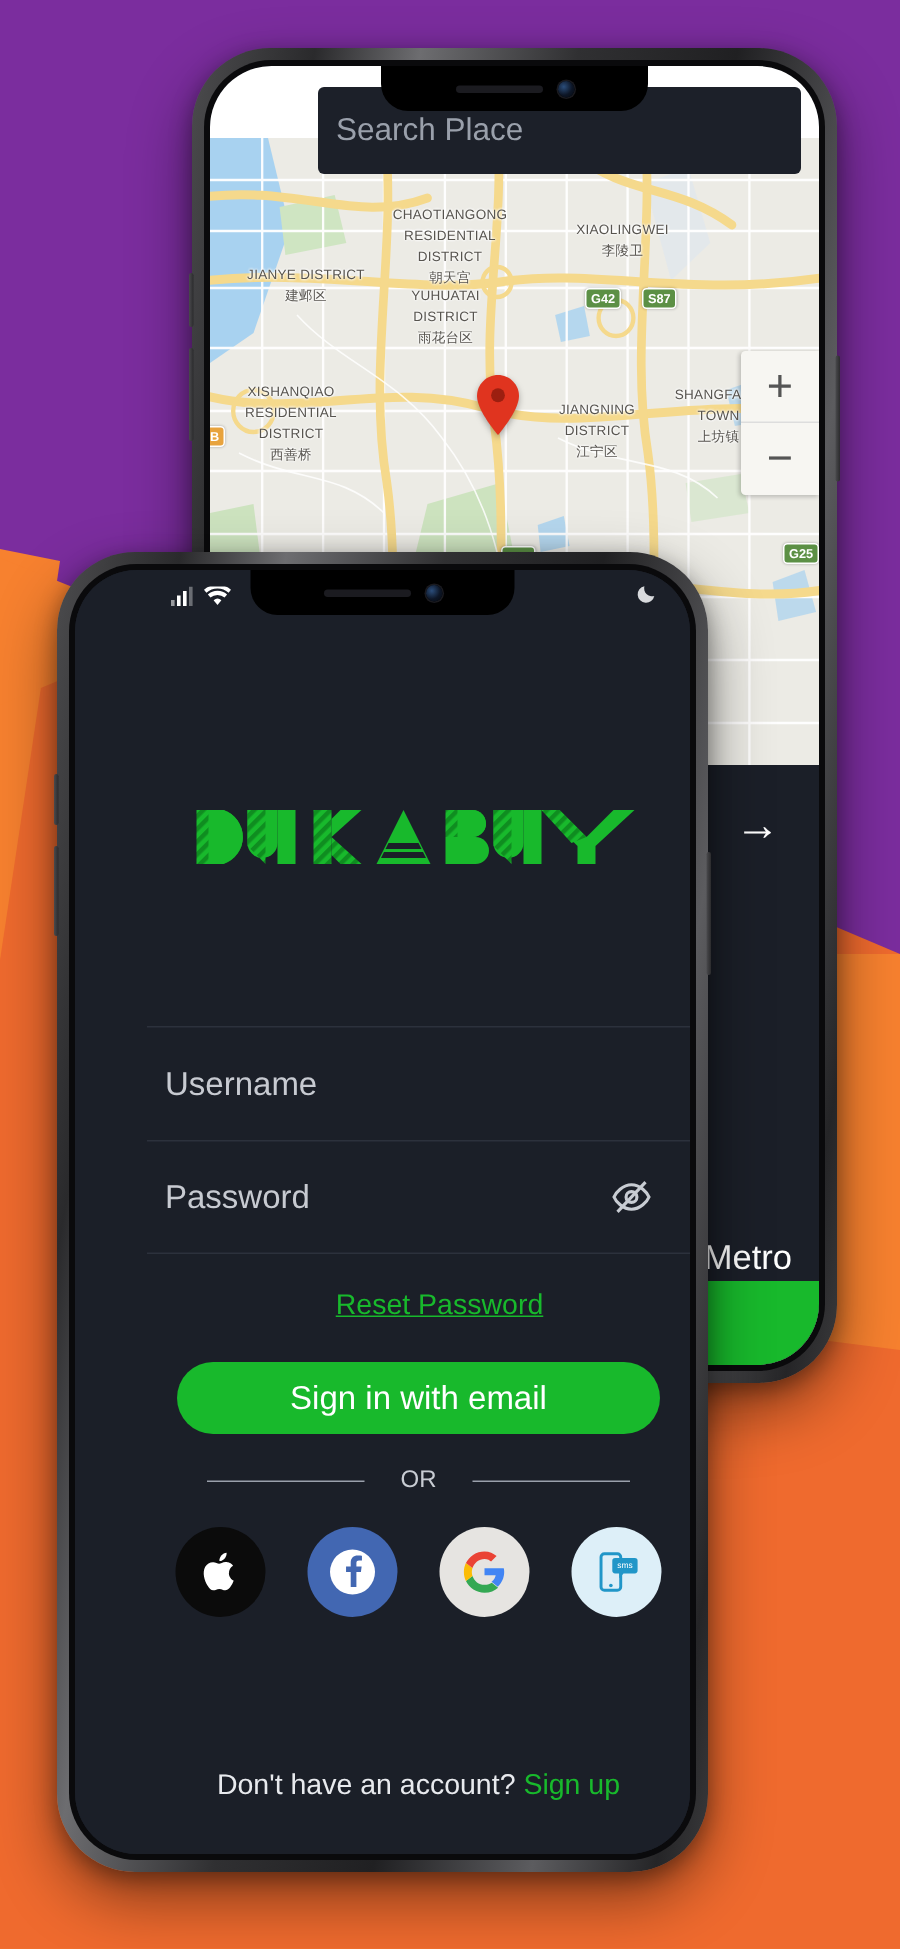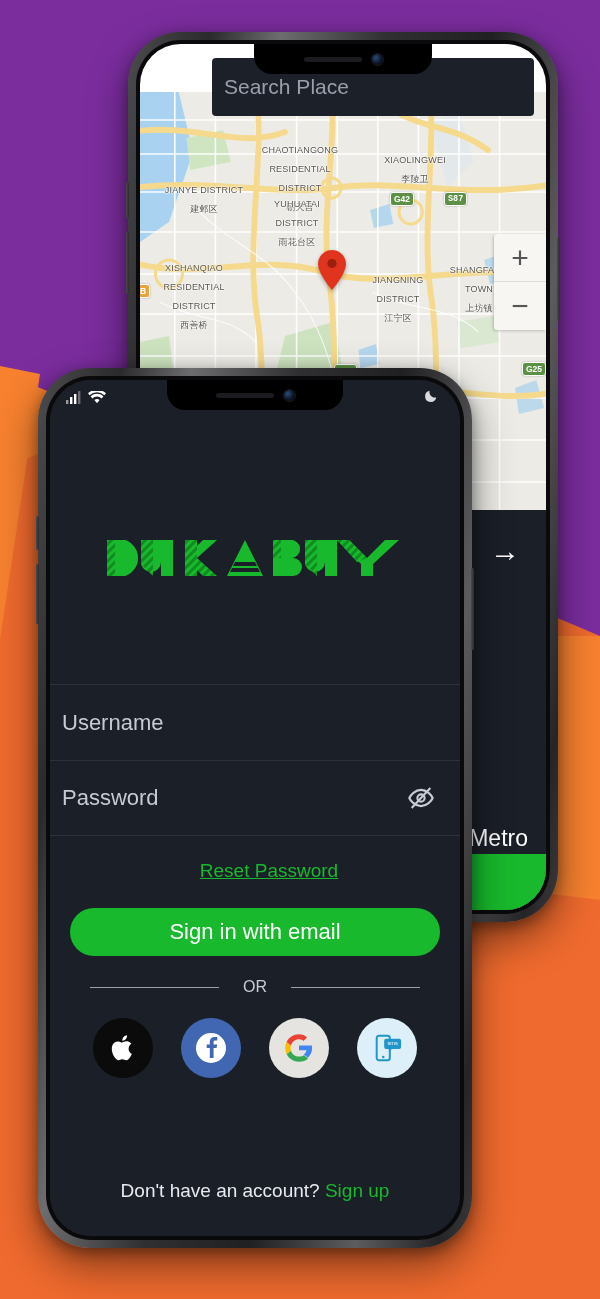--- a/index.html
+++ b/index.html
@@ -57,21 +57,21 @@
   .map-wrap { position:absolute; inset:0; background:#fff; }
   .map-canvas { position:absolute; left:0; right:0; top:48px; height:418px; overflow:hidden; background:#eceae4; }
   .searchbar {
     position:absolute; top:14px; left:72px; right:12px; height:58px;
     background:#1c2029; border-radius:4px; z-index:30;
     display:flex; align-items:center; padding-left:12px;
   }
   .searchbar span { color:#9aa0ab; font-size:21px; }
 
   .map-label {
-    position:absolute; color:#57544f; font-size:9px; line-height:19px;
+    position:absolute; color:#57544f; font-size:9px; line-height:14px;
     text-align:center; font-weight:400; letter-spacing:.2px; white-space:pre-line;
     text-shadow:0 0 2px #fff,0 0 2px #fff,0 0 2px #fff;
   }
   .shield {
     position:absolute; font-size:8.5px; color:#fff; font-weight:bold;
     background:#5c9045; border:1px solid #fff; border-radius:3px;
     padding:1px 3px; box-shadow:0 0 2px rgba(0,0,0,.3);
   }
   .shield.orange { background:#e8a33d; }
   .pin {
@@ -96,21 +96,21 @@
     position:absolute; left:0; right:0; bottom:0; height:56px; background:#18b92c;
     display:flex; align-items:center; justify-content:space-around; padding:0 22px;
   }
   .bottom-nav svg { stroke:#fff; fill:none; stroke-width:1.7; }
 
   
   #phone-front { left:38px; top:368px; width:434px; height:880px; z-index:3; }
   #phone-front .notch { width:176px; height:30px; }
 
   .login { position:absolute; inset:0; background:#1b1f28;
-    display:flex; flex-direction:column; }
+    display:flex; flex-direction:column;padding-left:48px; }
 
   .statusbar {
     height:34px; display:flex; align-items:center; justify-content:space-between;
     padding:0 20px 0 16px; color:#fff; flex:0 0 auto; position:relative; z-index:45;
   }
   .sb-left { display:flex; align-items:center; gap:7px; }
 
   .logo-wrap { flex:0 0 auto; margin-top:122px; display:flex; justify-content:center; }
   .logo { display:block; }
 
@@ -246,21 +246,21 @@
           <div class="map-label" style="left:212px;top:160px;width:92px;">
             <span>JIANGNING
 DISTRICT</span><br><span class="cn">江宁区</span>
           </div>
           <div class="map-label" style="left:296px;top:150px;width:86px;">
             <span>SHANGFANG
 TOWN</span><br><span class="cn">上坊镇</span>
           </div>
 
           <div class="shield" style="left:250px;top:100px;">G42</div>
-          <div class="shield" style="left:304px;top:100px;font-family:Liberation Mono, monospace;">S87</div>
+          <div class="shield" style="left:288px;top:100px;">S87</div>
           <div class="shield" style="left:194px;top:272px;">S55</div>
           <div class="shield" style="left:382px;top:270px;">G25</div>
           <div class="shield" style="left:36px;top:350px;">G2503</div>
           <div class="shield orange" style="left:-4px;top:192px;">B</div>
 
           <svg class="pin" style="left:178px;top:158px;" viewBox="0 0 28 40">
             <path d="M14 0C6.3 0 0 6.3 0 14c0 10 14 26 14 26s14-16 14-26C28 6.3 21.7 0 14 0z" fill="#e0341f"></path>
             <circle cx="14" cy="13.5" r="4.6" fill="#9c1f10"></circle>
           </svg>
 

